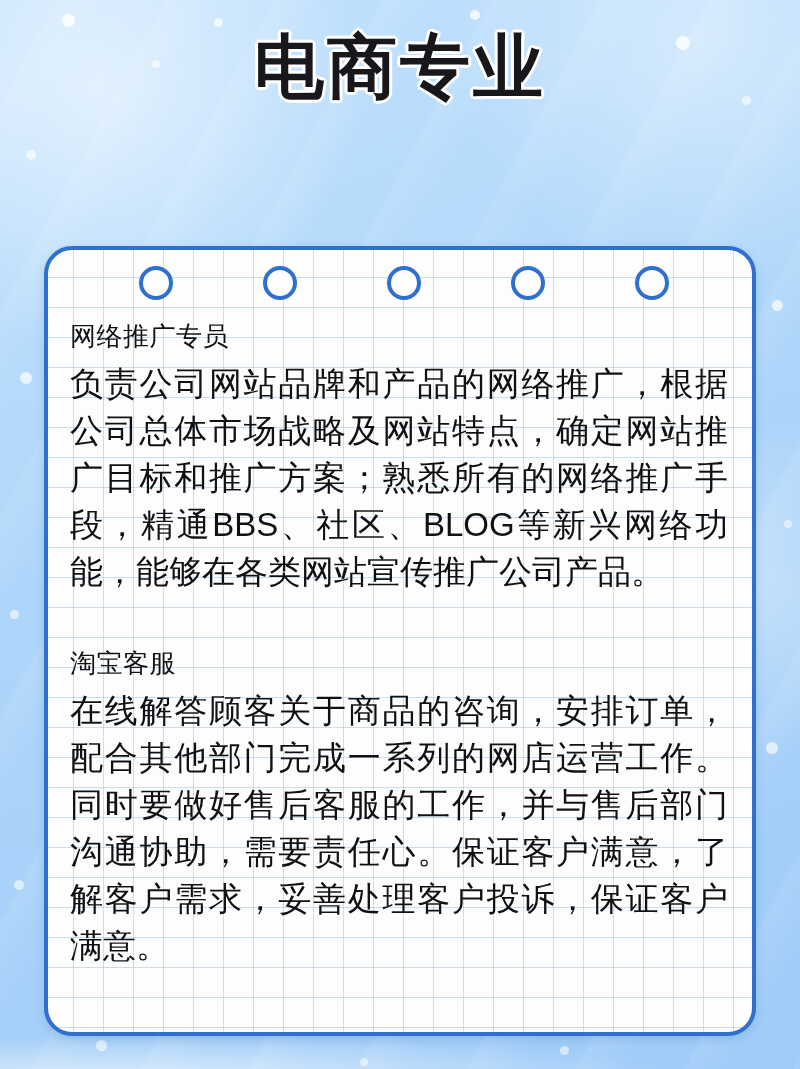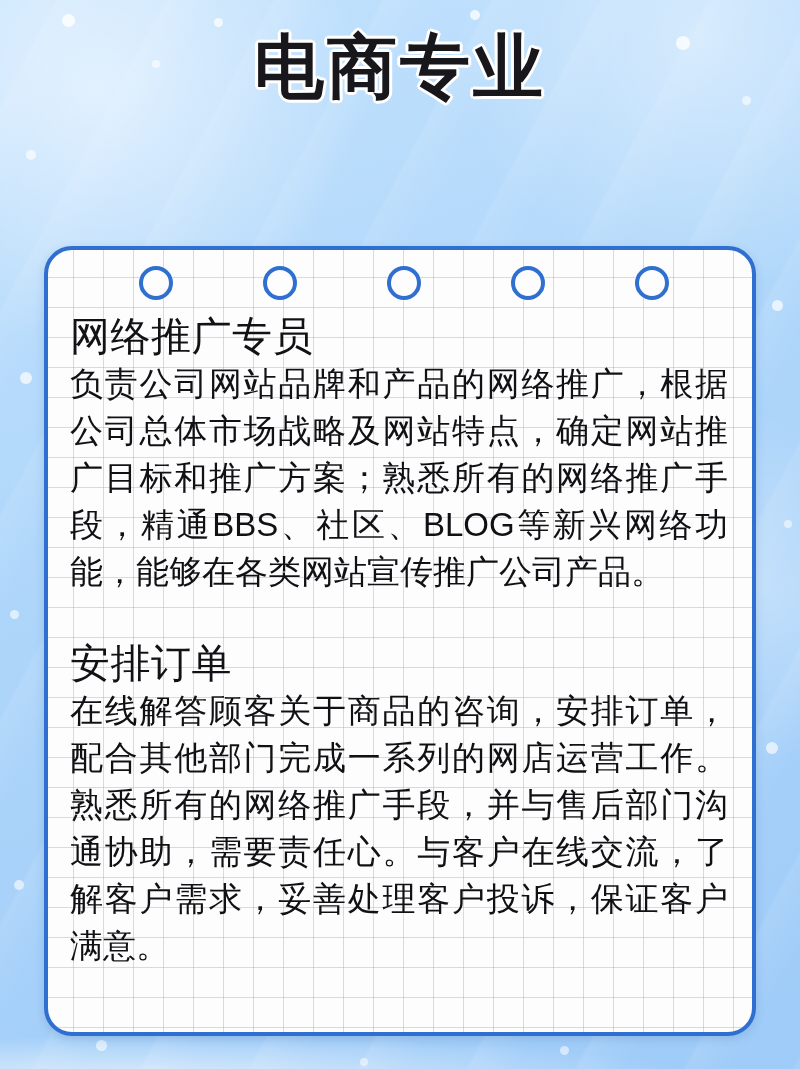--- a/index.html
+++ b/index.html
@@ -116,21 +116,21 @@
     left: 0; right: 0;
     top: 66px;
     bottom: 18px;
     padding: 0 24px 0 22px;
   }
 
   .section { margin-bottom: 0; }
 
   .sec-title {
     font-family: "DejaVu Serif", serif;
-    font-size: 40px;
+    font-size: 26px;
     line-height: 40px;
     color: #121216;
     margin-bottom: 4px;
     letter-spacing: 0.5px;
   }
 
   .sec-body {
     font-family: Liberation Sans, sans-serif;
     font-size: 33px;
     line-height: 47px;
@@ -193,19 +193,19 @@
 
   <div class="card-body">
     <div class="section">
       <div class="sec-title">网络推广专员</div>
       <div class="sec-body">负责公司网站品牌和产品的网络推广，根据公司总体市场战略及网站特点，确定网站推广目标和推广方案；熟悉所有的网络推广手段，精通BBS、社区、BLOG等新兴网络功能，能够在各类网站宣传推广公司产品。</div>
     </div>
 
     <div class="gap"></div>
 
     <div class="section">
-      <div class="sec-title">安排订单</div>
-      <div class="sec-body">在线解答顾客关于商品的咨询，安排订单，配合其他部门完成一系列的网店运营工作。熟悉所有的网络推广手段，并与售后部门沟通协助，需要责任心。与客户在线交流，了解客户需求，妥善处理客户投诉，保证客户满意。</div>
+      <div class="sec-title">淘宝客服</div>
+      <div class="sec-body">在线解答顾客关于商品的咨询，安排订单，配合其他部门完成一系列的网店运营工作。同时要做好售后客服的工作，并与售后部门沟通协助，需要责任心。保证客户满意，了解客户需求，妥善处理客户投诉，保证客户满意。</div>
     </div>
   </div>
 </div>
 
 <div class="bottom-glow"></div>
 
 </body></html>

